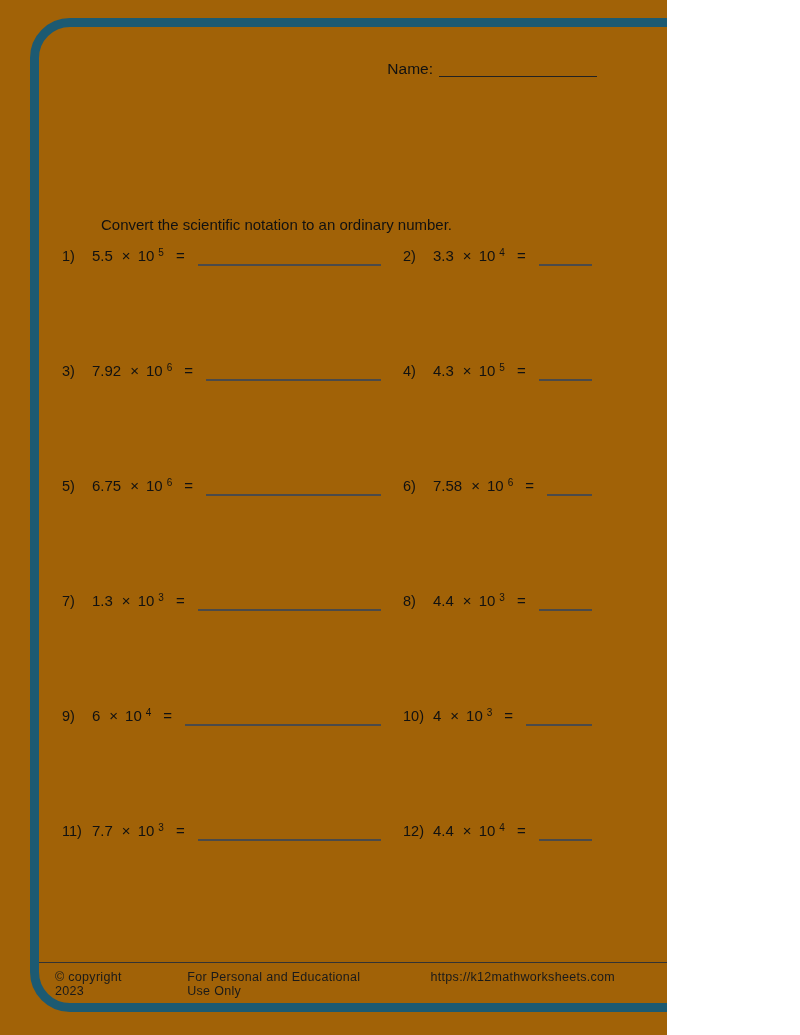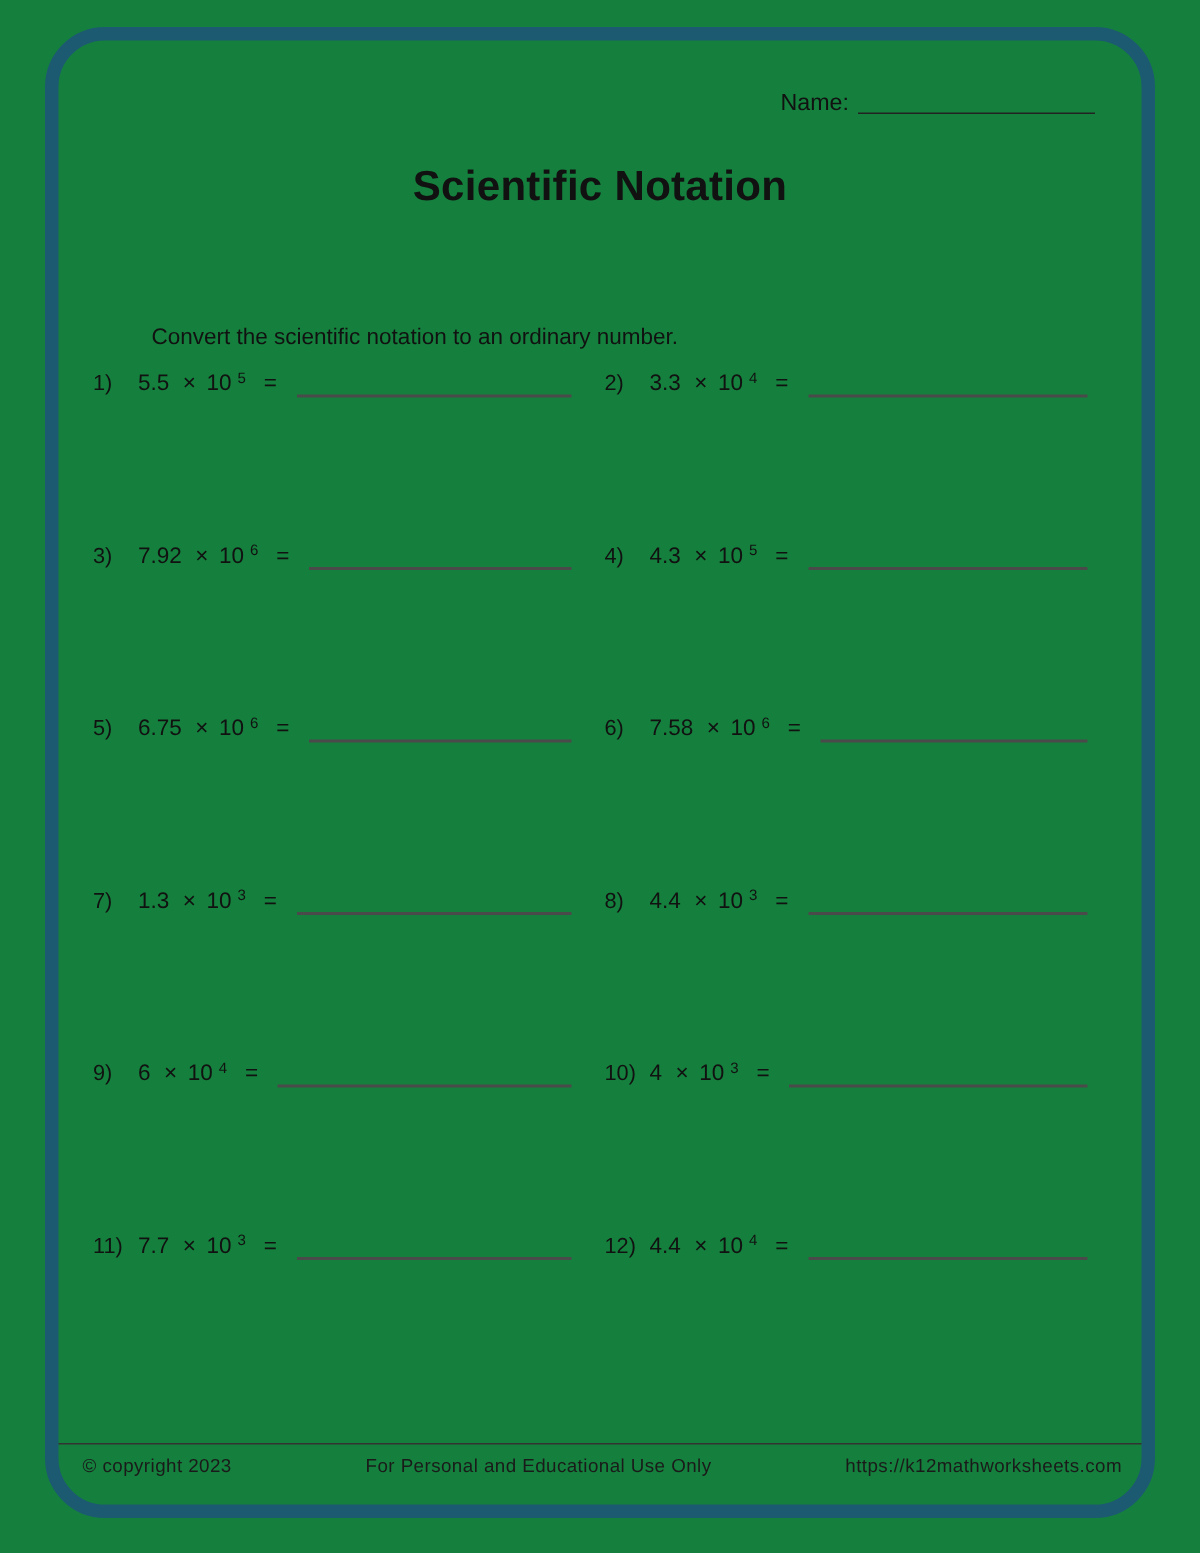--- a/index.html
+++ b/index.html
@@ -1,20 +1,20 @@
 <!DOCTYPE html>
 <html><head>
 <meta charset="utf-8">
 <style>
   html, body { margin: 0; padding: 0; background: #ffffff; }
   .page {
     position: relative;
-    width: 800px;
+    width: 667px;
     height: 1035px;
-    background: #15803d;
+    background: #a16207;
     font-family: "Liberation Sans", "DejaVu Sans", sans-serif;
     color: #111111;
     overflow: hidden;
   }
   .frame {
     position: absolute;
     left: 30px; top: 18px;
     width: 740px; height: 994px;
     box-sizing: border-box;
     border: 9px solid #1c5a72;
@@ -110,21 +110,20 @@
 
 <div class="page">
   <div class="frame"></div>
 
   <div class="name-row">
     <span>Name:</span>
     <span class="name-line"></span>
   </div>
 
   <div class="title">
-    <div>Scientific Notation</div>
   </div>
 
   <div class="instructions">Convert the scientific notation to an ordinary number.</div>
 
   <div class="problems">
 
     <div class="problem">
       <span class="pnum">1)</span>
       <span class="coef">5.5</span>
       <span class="times">×</span>

